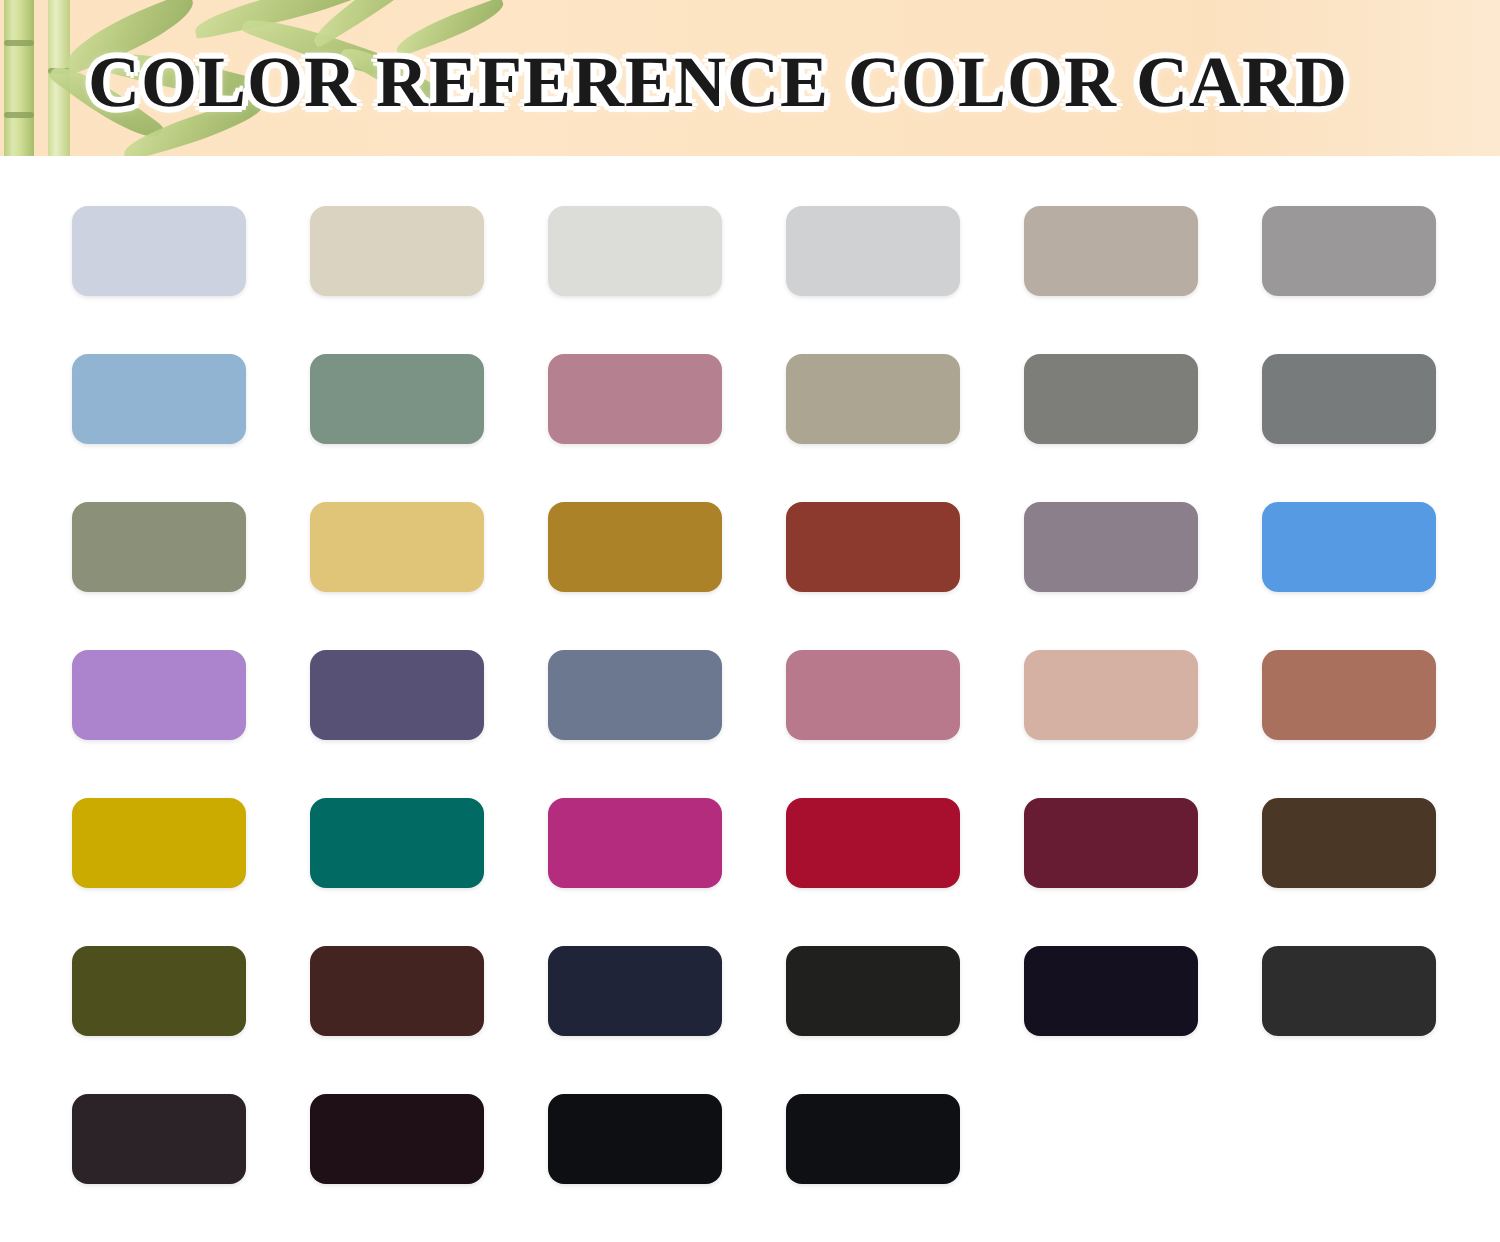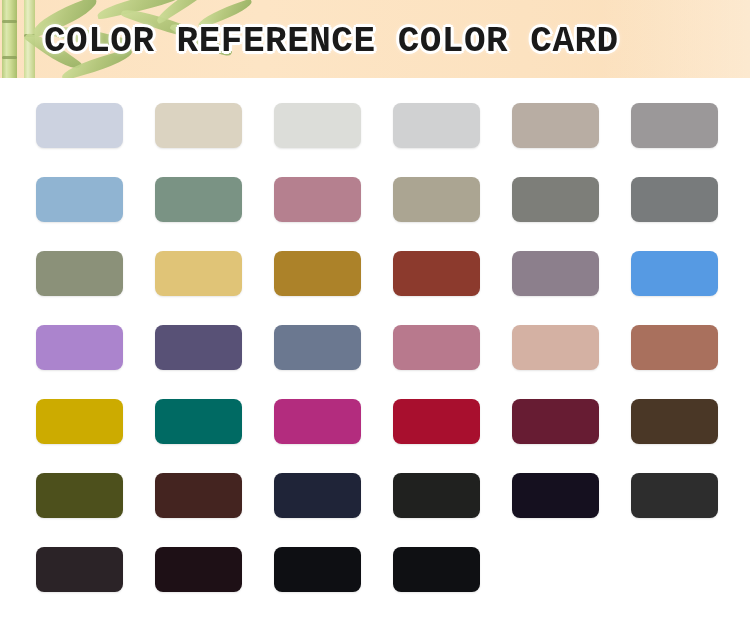--- a/index.html
+++ b/index.html
@@ -95,21 +95,21 @@
   .leaf.l8 { left: 60px;  top: 58px; width: 74px; height: 13px; transform: rotate(-16deg); }
   .leaf.l9 { left: 196px; top: 8px;  width: 58px; height: 11px; transform: rotate(-20deg); }
 
   #header-title {
     position: absolute;
     left: 44px;
     top: 0;
     height: 82px;
     display: flex;
     align-items: center;
-    font-family: Liberation Mono, monospace;
+    font-family: Liberation Serif, serif;
     font-weight: bold;
     font-size: 36px;
     letter-spacing: 0.5px;
     color: #1a1a1a;
     white-space: nowrap;
     text-shadow:
       -2px -2px 0 #ffffff,  2px -2px 0 #ffffff,
       -2px  2px 0 #ffffff,  2px  2px 0 #ffffff,
       -3px  0   0 #ffffff,  3px  0   0 #ffffff,
        0   -3px 0 #ffffff,  0    3px 0 #ffffff,

